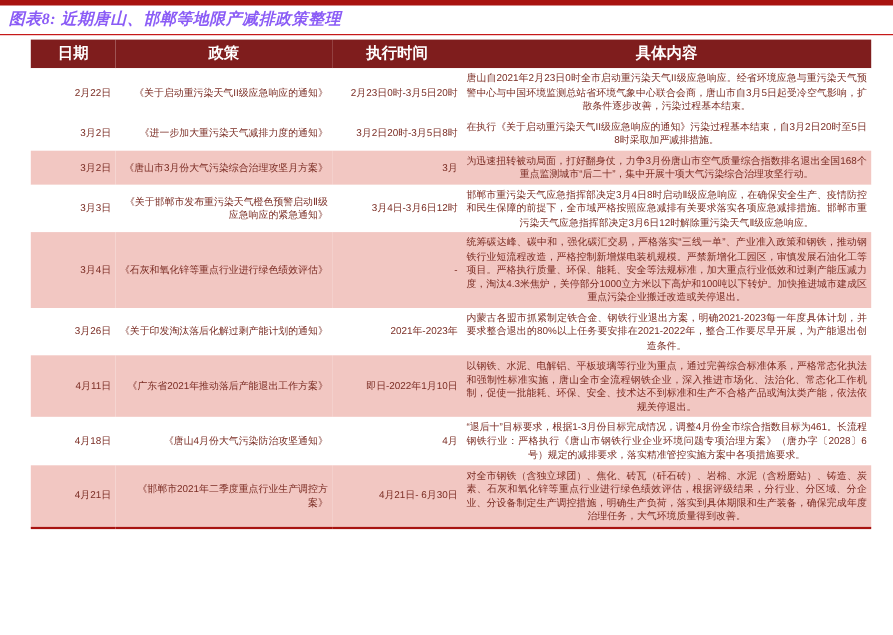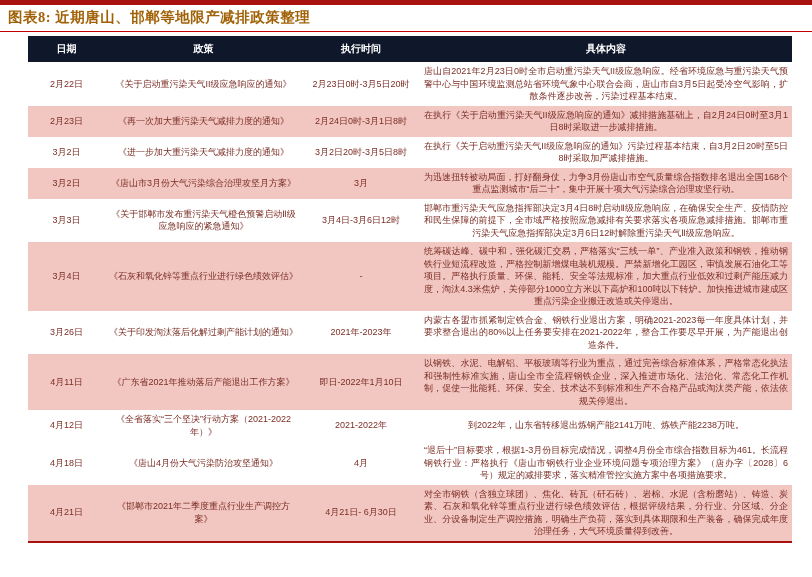--- a/index.html
+++ b/index.html
@@ -7,48 +7,48 @@
   body {
     width: 812px; height: 577px;
     background: #ffffff;
     font-family: "Liberation Sans", sans-serif;
     overflow: hidden;
     position: relative;
   }
   .topbar { width: 100%; height: 5px; background: #A81310; }
   .title-row { padding: 3px 8px 2px 8px; }
   .fig-title {
-    color: #a16207;
+    color: #8b5cf6;
     font-family: "Liberation Serif", serif;
-    font-weight: bold; 
+    font-weight: bold; font-style: italic;
     font-size: 14.5px; letter-spacing: 0.5px;
   }
   .title-rule { border: none; border-top: 1.5px solid #C00000; margin: 2px 0 0 0; }
   table.policy-table {
     border-collapse: collapse;
     table-layout: fixed;
     width: 764px;
     margin: 4px 0 0 28px;
     font-size: 9px;
     color: #7B2D24;
     border-bottom: 2.5px solid #A81310;
   }
   table.policy-table col.c-date   { width: 77px; }
   table.policy-table col.c-policy { width: 197px; }
   table.policy-table col.c-period { width: 118px; }
   table.policy-table col.c-detail { width: 372px; }
   table.policy-table th {
-    background: #0f172a; color: #ffffff;
-    font-weight: bold; font-size: 10px;
+    background: #7f1d1d; color: #ffffff;
+    font-weight: bold; font-size: 14px;
     height: 26px; text-align: center;
     padding: 2px;
   }
   table.policy-table td {
     padding: 3px 4px;
-    text-align: center;
+    text-align: right;
     vertical-align: middle;
     line-height: 12.5px;
   }
   table.policy-table td.detail-cell {
     text-align: justify;
     text-align-last: center;
   }
   tr.row-white { background: #ffffff; }
   tr.row-pink  { background: #F2C7C2; }
 </style>
@@ -77,26 +77,20 @@
       <th>具体内容</th>
     </tr>
   </thead>
   <tbody>
       <tr class="row-white">
         <td>2月22日</td>
         <td>《关于启动重污染天气II级应急响应的通知》</td>
         <td>2月23日0时-3月5日20时</td>
         <td class="detail-cell">唐山自2021年2月23日0时全市启动重污染天气II级应急响应。经省环境应急与重污染天气预警中心与中国环境监测总站省环境气象中心联合会商，唐山市自3月5日起受冷空气影响，扩散条件逐步改善，污染过程基本结束。</td>
       </tr>
-      <tr class="row-pink">
-        <td>2月23日</td>
-        <td>《再一次加大重污染天气减排力度的通知》</td>
-        <td>2月24日0时-3月1日8时</td>
-        <td class="detail-cell">在执行《关于启动重污染天气II级应急响应的通知》减排措施基础上，自2月24日0时至3月1日8时采取进一步减排措施。</td>
-      </tr>
       <tr class="row-white">
         <td>3月2日</td>
         <td>《进一步加大重污染天气减排力度的通知》</td>
         <td>3月2日20时-3月5日8时</td>
         <td class="detail-cell">在执行《关于启动重污染天气II级应急响应的通知》污染过程基本结束，自3月2日20时至5日8时采取加严减排措施。</td>
       </tr>
       <tr class="row-pink">
         <td>3月2日</td>
         <td>《唐山市3月份大气污染综合治理攻坚月方案》</td>
         <td>3月</td>
@@ -120,26 +114,20 @@
         <td>2021年-2023年</td>
         <td class="detail-cell">内蒙古各盟市抓紧制定铁合金、钢铁行业退出方案，明确2021-2023每一年度具体计划，并要求整合退出的80%以上任务要安排在2021-2022年，整合工作要尽早开展，为产能退出创造条件。</td>
       </tr>
       <tr class="row-pink">
         <td>4月11日</td>
         <td>《广东省2021年推动落后产能退出工作方案》</td>
         <td>即日-2022年1月10日</td>
         <td class="detail-cell">以钢铁、水泥、电解铝、平板玻璃等行业为重点，通过完善综合标准体系，严格常态化执法和强制性标准实施，唐山全市全流程钢铁企业，深入推进市场化、法治化、常态化工作机制，促使一批能耗、环保、安全、技术达不到标准和生产不合格产品或淘汰类产能，依法依规关停退出。</td>
       </tr>
       <tr class="row-white">
-        <td>4月12日</td>
-        <td>《全省落实“三个坚决”行动方案（2021-2022 年）》</td>
-        <td>2021-2022年</td>
-        <td class="detail-cell">到2022年，山东省转移退出炼钢产能2141万吨、炼铁产能2238万吨。</td>
-      </tr>
-      <tr class="row-white">
         <td>4月18日</td>
         <td>《唐山4月份大气污染防治攻坚通知》</td>
         <td>4月</td>
         <td class="detail-cell">“退后十”目标要求，根据1-3月份目标完成情况，调整4月份全市综合指数目标为461。长流程钢铁行业：严格执行《唐山市钢铁行业企业环境问题专项治理方案》（唐办字〔2028〕6号）规定的减排要求，落实精准管控实施方案中各项措施要求。</td>
       </tr>
       <tr class="row-pink">
         <td>4月21日</td>
         <td>《邯郸市2021年二季度重点行业生产调控方案》</td>
         <td>4月21日- 6月30日</td>
         <td class="detail-cell">对全市钢铁（含独立球团）、焦化、砖瓦（矸石砖）、岩棉、水泥（含粉磨站）、铸造、炭素、石灰和氧化锌等重点行业进行绿色绩效评估，根据评级结果，分行业、分区域、分企业、分设备制定生产调控措施，明确生产负荷，落实到具体期限和生产装备，确保完成年度治理任务，大气环境质量得到改善。</td>

